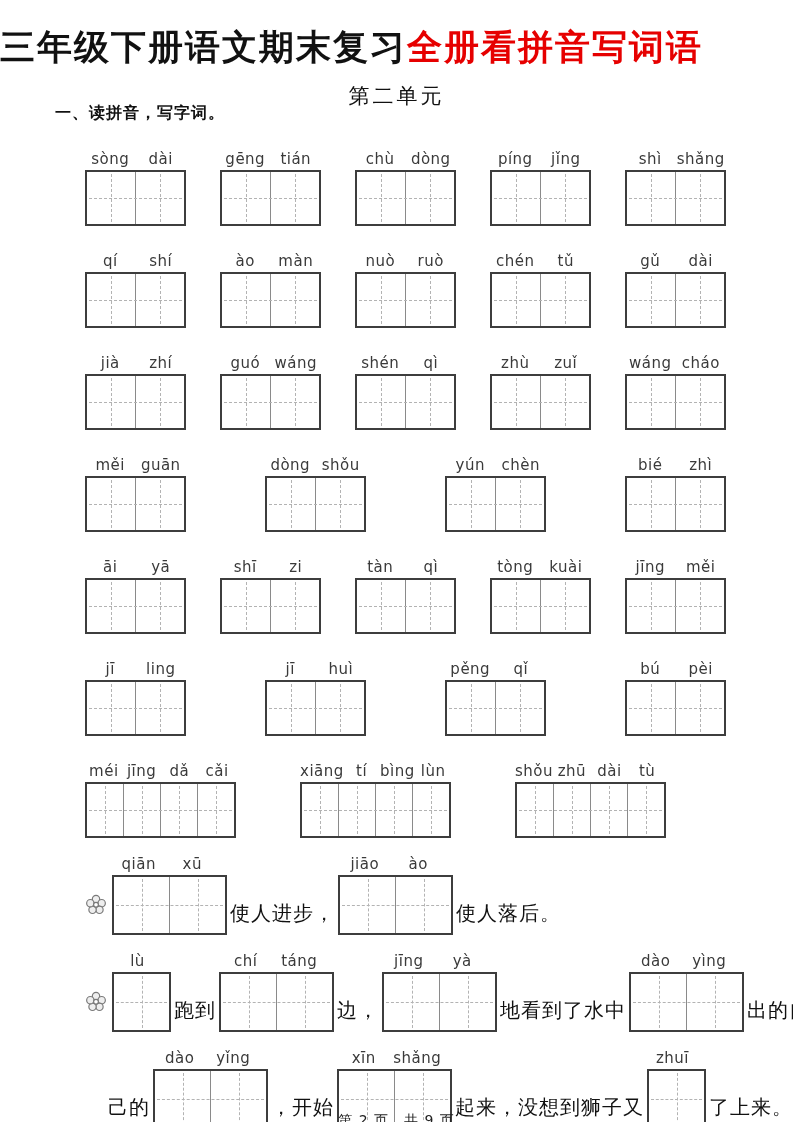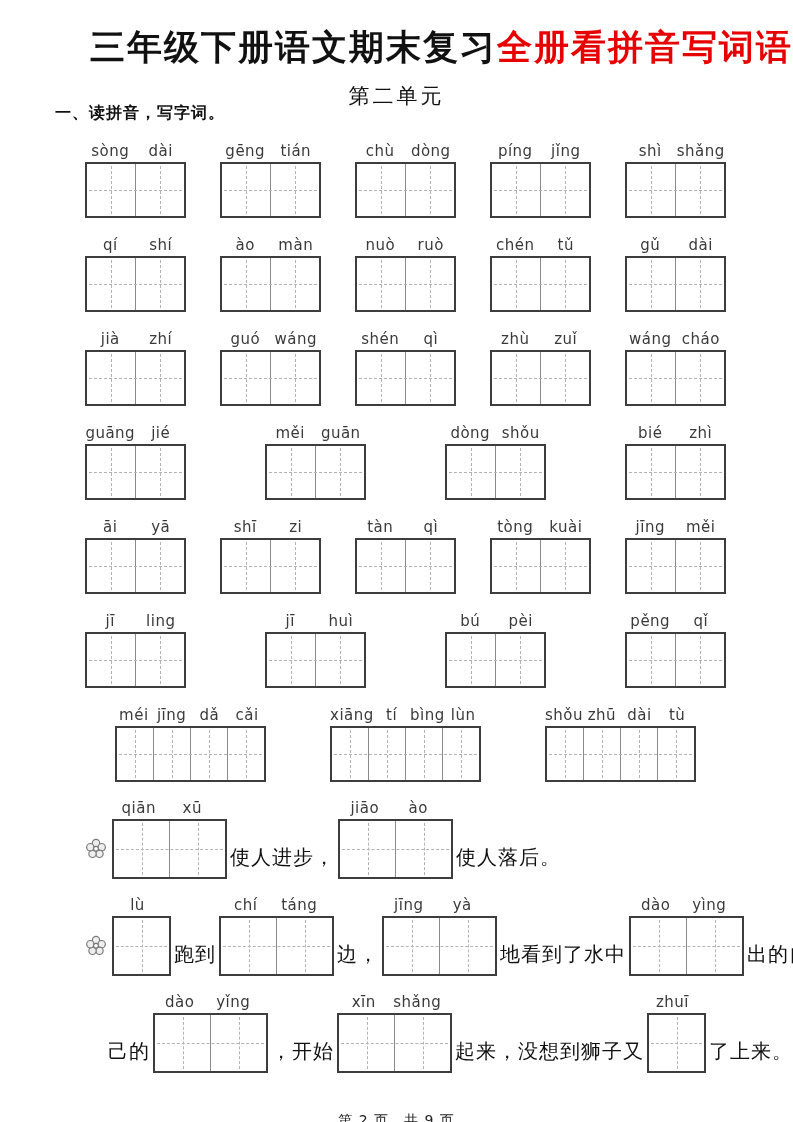--- a/index.html
+++ b/index.html
@@ -5,44 +5,44 @@
   html,body{margin:0;padding:0;background:#ffffff;}
   body{
     width:793px;height:1122px;position:relative;overflow:hidden;
     font-family:"DejaVu Sans","Liberation Sans",sans-serif;
     color:#111;
   }
   .page{position:relative;width:793px;height:1122px;}
 
   
   .title{
-    margin-top:26px;text-align:right;
+    margin-top:26px;text-align:left;
     font-family:"DejaVu Serif","Liberation Serif",serif;
     font-size:35px;font-weight:700;letter-spacing:2px;line-height:1.2;
     white-space:nowrap;
   }
   .title .red{color:#e60000;}
 
   
   .section-row{position:relative;margin:14px 55px 0 55px;height:42px;}
   .section-heading{
     text-align:center;font-family:"DejaVu Serif","Liberation Serif",serif;
     font-size:21px;letter-spacing:3px;font-weight:500;
   }
   .instruction{
     position:absolute;left:0;bottom:0;
     font-size:16px;font-weight:700;letter-spacing:1px;margin-top:16px;
   }
 
   
   .word-rows{margin:6px 67px 0 85px;}
   .word-row{display:flex;justify-content:space-between;margin-top:11px;}
-  .word-row.wide{justify-content:center;gap:64px;}
+  .word-row.wide{justify-content:flex-start;gap:64px;}
   .word-block{display:flex;flex-direction:column;}
-  .pinyin-row{display:flex;height:24px;align-items:flex-end;padding-bottom:3px;}
+  .pinyin-row{display:flex;height:24px;align-items:flex-end;padding-bottom:3px;margin-top:8px;}
   .pinyin-row .syll{
     flex:1;text-align:center;font-size:15px;color:#3a3a3a;
     letter-spacing:0.5px;line-height:1;white-space:nowrap;
   }
 
   
   .grid-box{display:flex;border:2px solid #3d3d3d;position:relative;background:#fff;}
   .grid-box::after{
     content:"";position:absolute;left:2px;right:2px;top:50%;
     border-top:1px dashed #b3b3b3;
@@ -243,50 +243,50 @@
           </div>
           <div class="grid-box">
             <div class="cell std"></div>
             <div class="cell std"></div>
           </div>
         </div>
       </div>
       <div class="word-row">
         <div class="word-block">
           <div class="pinyin-row">
-            <span class="syll">guāng</span>
-            <span class="syll">jié</span>
-          </div>
-          <div class="grid-box">
-            <div class="cell std"></div>
-            <div class="cell std"></div>
-          </div>
-        </div>
-        <div class="word-block">
-          <div class="pinyin-row">
             <span class="syll">měi</span>
             <span class="syll">guān</span>
           </div>
           <div class="grid-box">
             <div class="cell std"></div>
             <div class="cell std"></div>
           </div>
         </div>
         <div class="word-block">
           <div class="pinyin-row">
             <span class="syll">dòng</span>
             <span class="syll">shǒu</span>
           </div>
           <div class="grid-box">
             <div class="cell std"></div>
             <div class="cell std"></div>
           </div>
         </div>
         <div class="word-block">
           <div class="pinyin-row">
+            <span class="syll">yún</span>
+            <span class="syll">chèn</span>
+          </div>
+          <div class="grid-box">
+            <div class="cell std"></div>
+            <div class="cell std"></div>
+          </div>
+        </div>
+        <div class="word-block">
+          <div class="pinyin-row">
             <span class="syll">bié</span>
             <span class="syll">zhì</span>
           </div>
           <div class="grid-box">
             <div class="cell std"></div>
             <div class="cell std"></div>
           </div>
         </div>
       </div>
       <div class="word-row">
@@ -357,32 +357,32 @@
             <span class="syll">jī</span>
             <span class="syll">huì</span>
           </div>
           <div class="grid-box">
             <div class="cell std"></div>
             <div class="cell std"></div>
           </div>
         </div>
         <div class="word-block">
           <div class="pinyin-row">
+            <span class="syll">pěng</span>
+            <span class="syll">qǐ</span>
+          </div>
+          <div class="grid-box">
+            <div class="cell std"></div>
+            <div class="cell std"></div>
+          </div>
+        </div>
+        <div class="word-block">
+          <div class="pinyin-row">
             <span class="syll">bú</span>
             <span class="syll">pèi</span>
-          </div>
-          <div class="grid-box">
-            <div class="cell std"></div>
-            <div class="cell std"></div>
-          </div>
-        </div>
-        <div class="word-block">
-          <div class="pinyin-row">
-            <span class="syll">pěng</span>
-            <span class="syll">qǐ</span>
           </div>
           <div class="grid-box">
             <div class="cell std"></div>
             <div class="cell std"></div>
           </div>
         </div>
       </div>
       <div class="word-row wide">
         <div class="word-block">
           <div class="pinyin-row">

